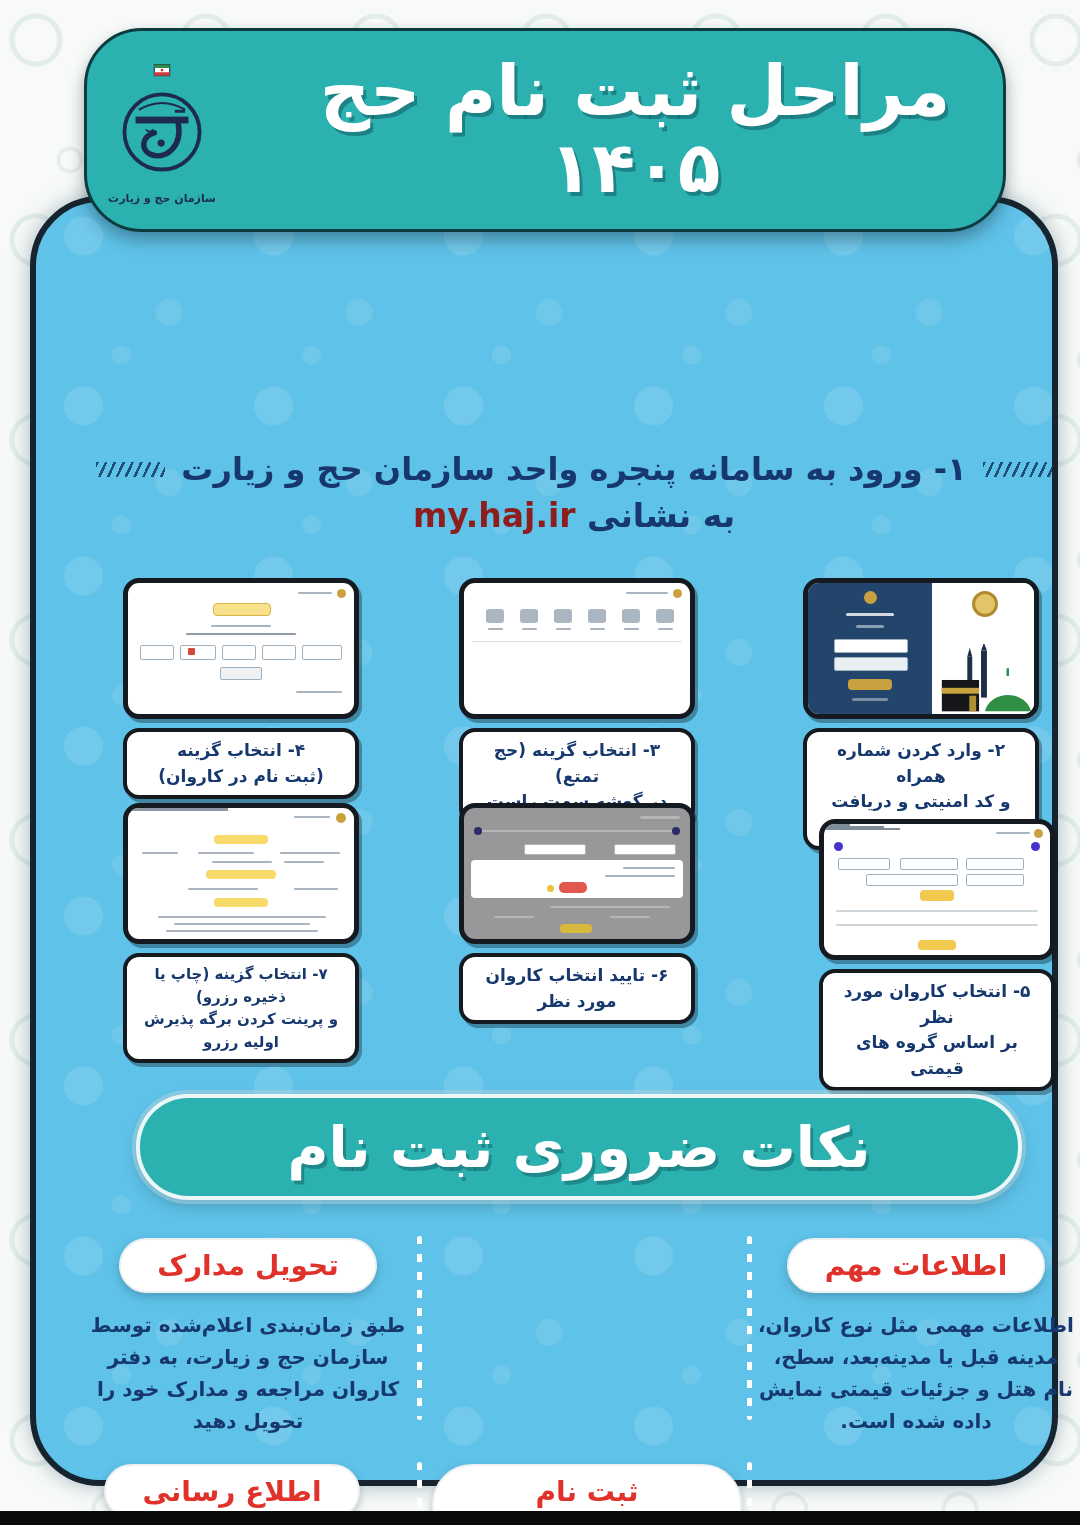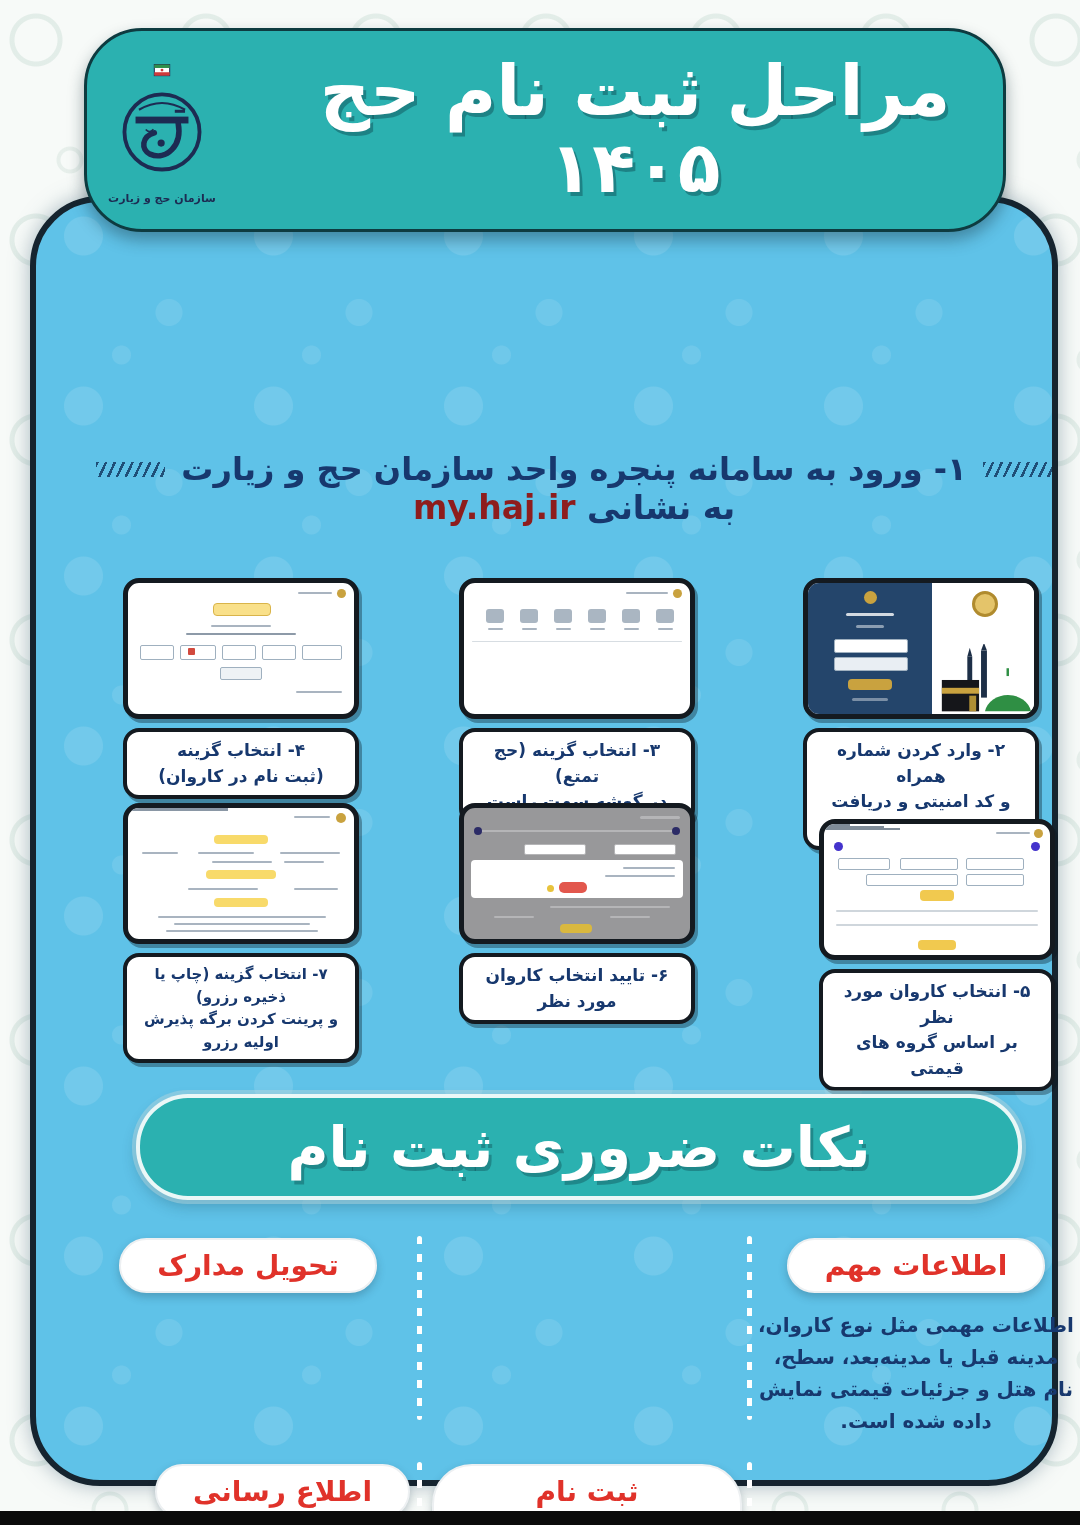--- a/index.html
+++ b/index.html
@@ -42,21 +42,21 @@
     font-size:70px;font-weight:bold;margin:14px;padding-left:30px;
     text-shadow:3px 4px 0 rgba(10,60,70,.4);
     line-height:1.1;
   }
   
   .step1{position:absolute;left:60px;top:248px;width:956px;text-align:center;}
   .step1-row{display:flex;justify-content:center;align-items:center;gap:16px;direction:rtl;}
   .hatch{width:84px;height:15px;opacity:.85;
     background:repeating-linear-gradient(115deg,#143a63 0 2.5px,transparent 2.5px 8px);}
   .step1-text{color:#17386e;font-weight:bold;font-size:32px;white-space:nowrap;}
-  .step1-line2{direction:rtl;color:#17386e;font-weight:bold;font-size:33px;}
+  .step1-line2{margin-top:8px;direction:rtl;color:#17386e;font-weight:bold;font-size:33px;}
   .haj-url{color:#8e1d1d;direction:ltr;unicode-bidi:embed;}
   
   .step{position:absolute;width:236px;text-align:center;}
   .r1c1{left:767px;top:376px;} .r1c2{left:423px;top:376px;} .r1c3{left:87px;top:376px;}
   .r2c1{left:767px;top:601px;} .r2c2{left:423px;top:601px;} .r2c3{left:87px;top:601px;}
   .thumb{position:relative;width:226px;height:131px;border:5px solid #141a20;border-radius:16px;
     background:#fff;box-shadow:3px 4px 0 rgba(10,20,30,.35);overflow:hidden;}
   .cap{margin:9px auto 0;background:#fff;border:4px solid #141a20;border-radius:16px;
     padding:6px 6px;box-shadow:3px 4px 0 rgba(10,20,30,.35);
     color:#17386e;font-weight:bold;font-size:17px;line-height:1.5;direction:rtl;}
@@ -74,21 +74,21 @@
     position:absolute;left:100px;top:892px;width:878px;height:98px;
     background:#2bb1b0;border:4px solid rgba(255,255,255,.9);border-radius:52px;
     box-shadow:0 0 0 4px rgba(185,215,222,.45), 0 7px 14px rgba(20,60,70,.25);
     display:flex;align-items:center;justify-content:center;
   }
   .banner2 span{color:#fff;font-size:56px;font-weight:bold;direction:rtl;
     text-shadow:3px 4px 0 rgba(10,60,70,.35);}
   
   .note{position:absolute;text-align:center;direction:rtl;}
   .n-r1c1{left:722px;top:1036px;width:316px;} .n-r1c2{left:396px;top:1036px;width:310px;} .n-r1c3{left:50px;top:1036px;width:324px;}
-  .n-r2c1{left:722px;top:1322px;width:316px;} .n-r2c2{left:396px;top:1262px;width:310px;} .n-r2c3{left:50px;top:1262px;width:324px;text-align:right;}
+  .n-r2c1{left:722px;top:1322px;width:316px;} .n-r2c2{left:396px;top:1262px;width:310px;} .n-r2c3{left:34px;top:1262px;width:324px;}
   .note-title{display:inline-block;background:#fff;border:2px solid #edf0f2;border-radius:40px;
     padding:9px 36px;box-shadow:0 4px 9px rgba(30,60,80,.28);}
   .note-title span{color:#e0322a;font-weight:bold;font-size:28px;}
   .note-body{margin:16px 0 0;color:#17386e;font-weight:bold;font-size:20px;line-height:1.6;}
   .vdiv{position:absolute;width:5px;border-radius:3px;
     background:repeating-linear-gradient(to bottom,#ffffff 0 8px,transparent 8px 18px);}
   .d-r1a{left:381px;top:1034px;height:184px;} .d-r1b{left:711px;top:1034px;height:184px;}
   .d-r2a{left:381px;top:1260px;height:184px;} .d-r2b{left:711px;top:1260px;height:184px;}
   
   .bottom-bar{position:absolute;left:0;top:1511px;width:1080px;height:14px;background:#0b0b0b;}
@@ -268,20 +268,21 @@
     <div class="banner2">
       <span>نکات ضروری ثبت نام</span>
     </div>
 
     <div class="note n-r1c1">
       <div class="note-title"><span>اطلاعات مهم</span></div>
       <p class="note-body">اطلاعات مهمی مثل نوع کاروان، مدینه قبل یا مدینه‌بعد، سطح، نام هتل و جزئیات قیمتی نمایش داده شده است.</p>
     </div>
     <div class="note n-r1c3">
       <div class="note-title"><span>تحویل مدارک</span></div>
+      <p class="note-body">طبق زمان‌بندی اعلام‌شده توسط سازمان حج و زیارت، به دفتر کاروان مراجعه و مدارک خود را تحویل دهید</p>
     </div>
     <div class="note n-r2c1">
       <div class="note-title"><span>واریز وجه</span></div>
       
     </div>
     <div class="note n-r2c2">
       <div class="note-title"><span>ثبت نام الکترونیکی</span></div>
       
     </div>
     <div class="note n-r2c3">

